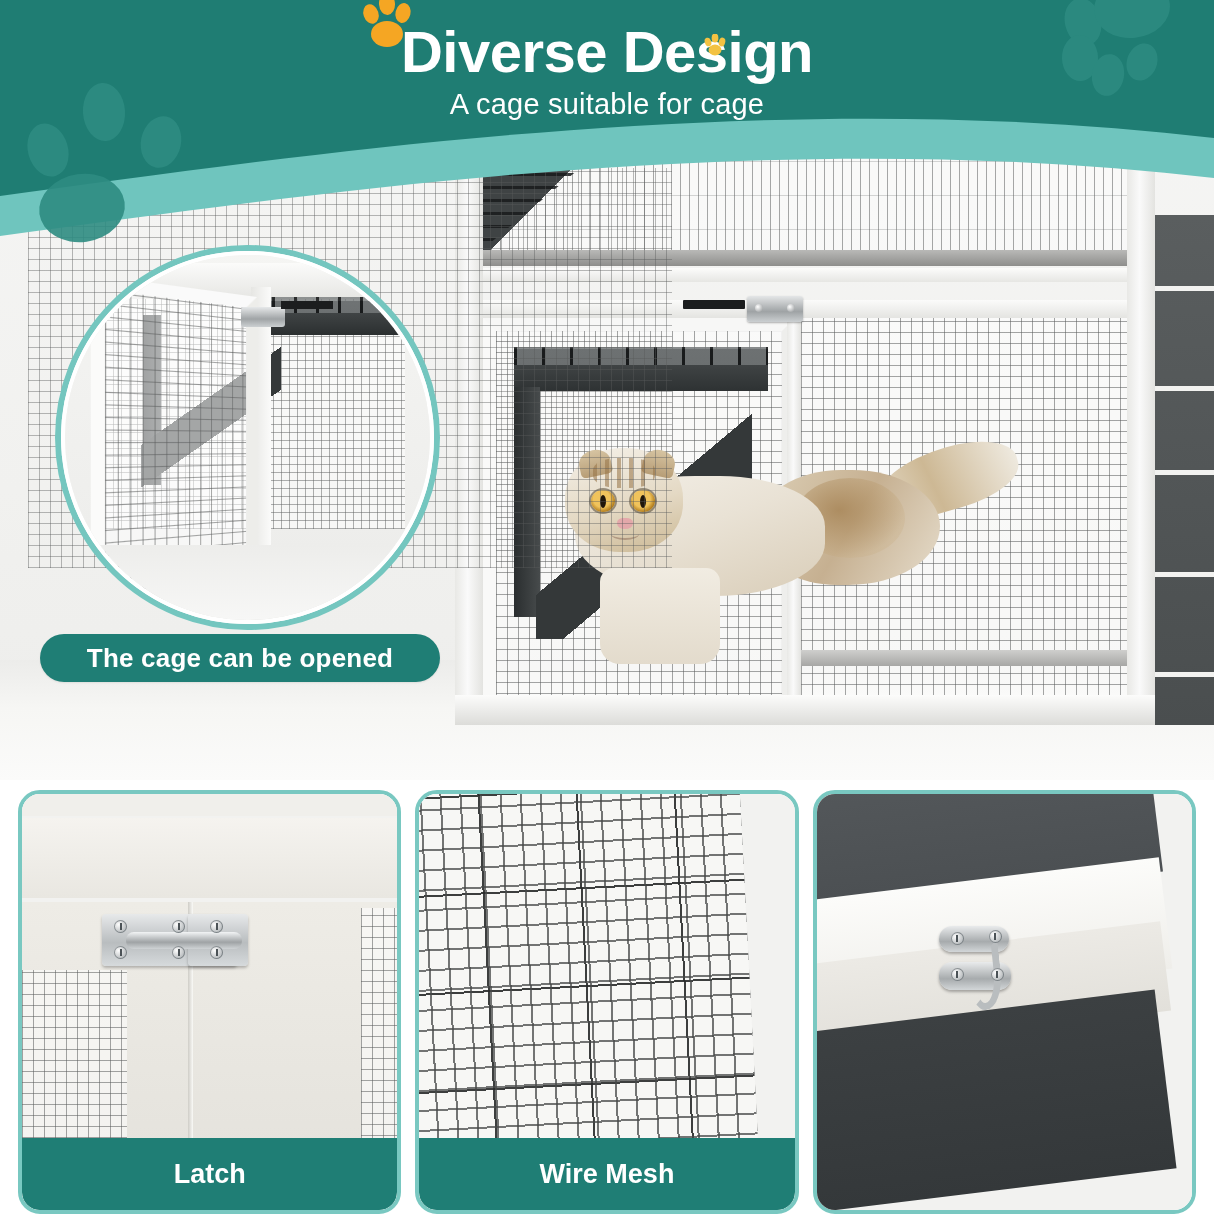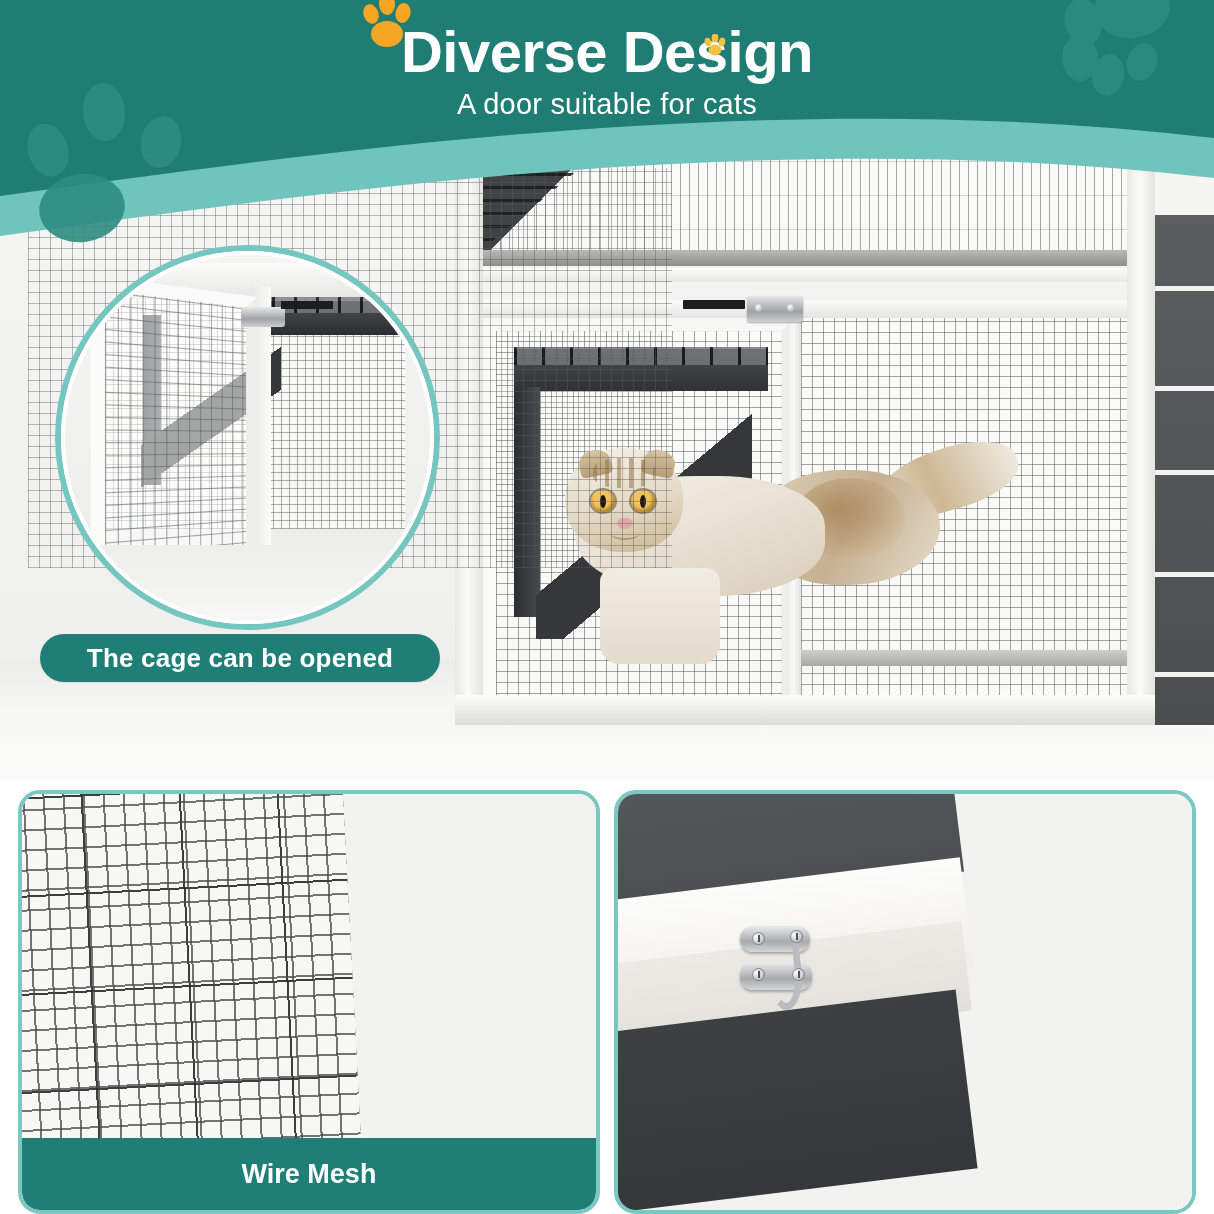--- a/index.html
+++ b/index.html
@@ -445,21 +445,21 @@
         <div class="title">Diverse Design</div>
         <svg class="paw-small" viewBox="0 0 24 22">
           <g fill="#f3c242">
             <ellipse cx="5" cy="8" rx="3.2" ry="4.4" transform="rotate(-18 5 8)"></ellipse>
             <ellipse cx="12" cy="4" rx="3.4" ry="4.6"></ellipse>
             <ellipse cx="19" cy="8" rx="3.2" ry="4.4" transform="rotate(16 19 8)"></ellipse>
             <ellipse cx="12" cy="16" rx="6.5" ry="5.4"></ellipse>
           </g>
         </svg>
       </div>
-      <div class="subtitle">A door suitable for cats</div>
+      <div class="subtitle">A cage suitable for cage</div>
     </div>
 
     <div class="inset">
       <div class="inset-ring"></div>
       <div class="inset-clip">
         <div class="inset-photo">
           <div class="ip-topbar"></div>
           <div class="ip-backmesh mesh-fine"></div>
           <div class="ip-shelf"></div>
           <div class="ip-shelf-slats"></div>
@@ -474,20 +474,40 @@
           <div class="ip-floor"></div>
         </div>
       </div>
     </div>
 
     <div class="inset-label">The cage can be opened</div>
   </div>
 
   <div class="cards">
 
+    <div class="card">
+      <div class="card-photo">
+        <div class="c1-toprail"></div>
+        <div class="c1-board"></div>
+        <div class="c1-board2"></div>
+        <div class="c1-seam"></div>
+        <div class="c1-mesh-l mesh"></div>
+        <div class="c1-mesh-r mesh"></div>
+        <div class="latch-plate"></div>
+        <div class="latch-plate2"></div>
+        <div class="latch-bolt"></div>
+        <div class="screw" style="left:92px;  top:126px;"></div>
+        <div class="screw" style="left:150px; top:126px;"></div>
+        <div class="screw" style="left:92px;  top:152px;"></div>
+        <div class="screw" style="left:150px; top:152px;"></div>
+        <div class="screw" style="left:188px; top:126px;"></div>
+        <div class="screw" style="left:188px; top:152px;"></div>
+      </div>
+      <div class="card-label">Latch</div>
+    </div>
 
     <div class="card">
       <div class="card-photo">
         <div class="c2-mesh"></div>
       </div>
       <div class="card-label">Wire Mesh</div>
     </div>
 
     <div class="card">
       <div class="card-photo">

